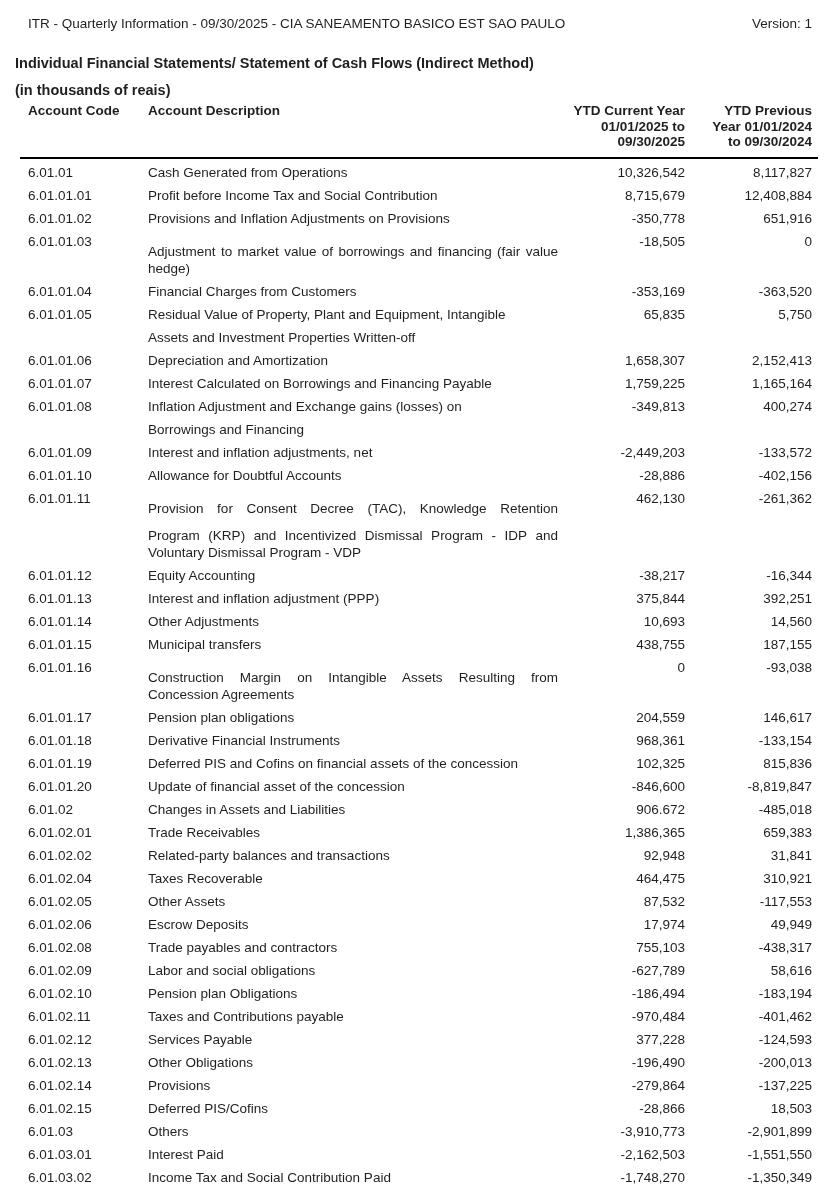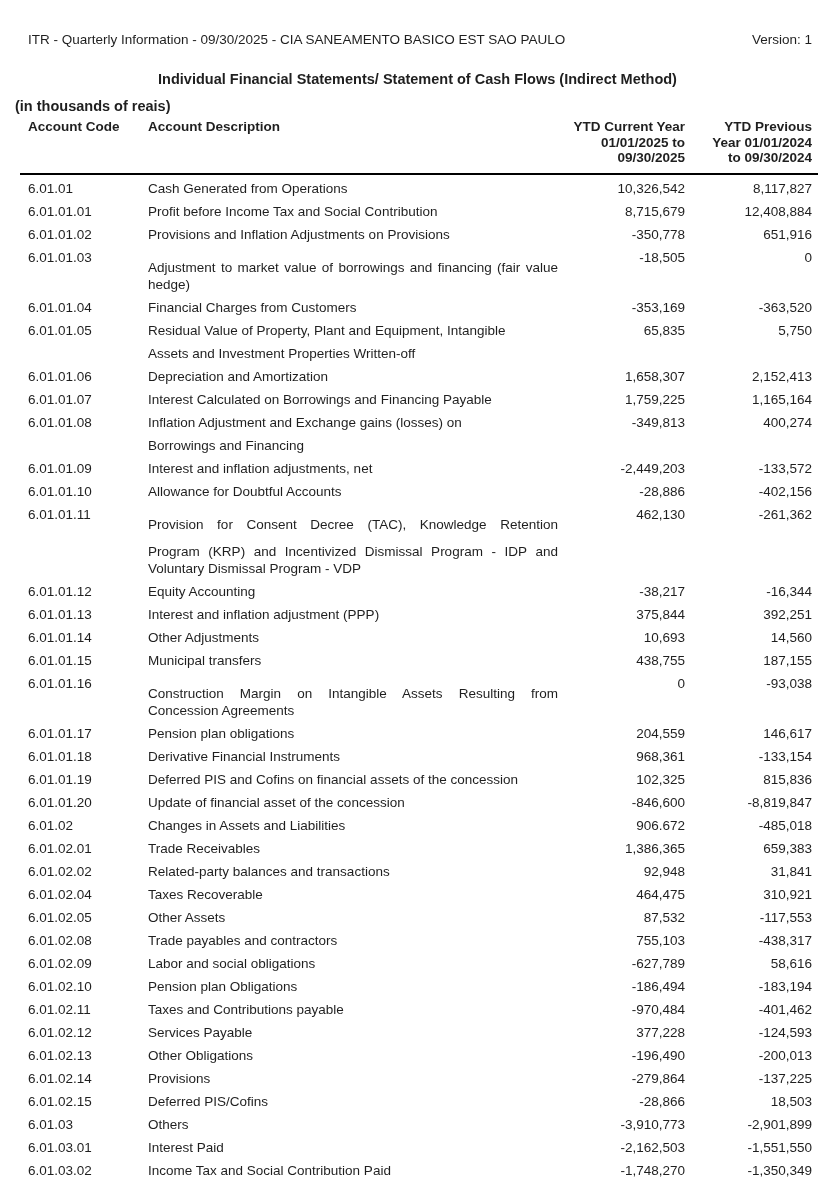--- a/index.html
+++ b/index.html
@@ -10,36 +10,35 @@
     height: 1203px;
     overflow: hidden;
     font-family: "Liberation Sans", sans-serif;
     color: #1f1f1f;
   }
   .page {
     position: relative;
     width: 835px;
     height: 1203px;
     box-sizing: border-box;
-    padding-top: 32px;
+    padding-top: 16px;
   }
   .top-header {
     display: flex;
     justify-content: space-between;
     align-items: baseline;
     margin: 0 23px 0 28px;
     font-size: 13.5px;
     line-height: 16px;
   }
   .doc-title {
     margin: 23px 15px 4px 15px;
     font-size: 14.5px;
     font-weight: bold;
     line-height: 17px;
-    text-align: center;
   }
   .doc-subtitle {
     margin: 10px 15px 0 15px;
     font-size: 14.5px;
     font-weight: bold;
     line-height: 17px;
   }
   table.fin {
     margin: 4px 0 0 20px;
     width: 798px;
@@ -348,20 +347,28 @@
 
   <tr>
     <td class="code">6.01.02.05</td>
     <td class="desc">
             <div>Other Assets</div>
           </td>
     <td class="num">87,532</td>
     <td class="num prev">-117,553</td>
   </tr>
 
+  <tr>
+    <td class="code">6.01.02.06</td>
+    <td class="desc">
+            <div>Escrow Deposits</div>
+          </td>
+    <td class="num">17,974</td>
+    <td class="num prev">49,949</td>
+  </tr>
 
   <tr>
     <td class="code">6.01.02.08</td>
     <td class="desc">
             <div>Trade payables and contractors</div>
           </td>
     <td class="num">755,103</td>
     <td class="num prev">-438,317</td>
   </tr>
 

